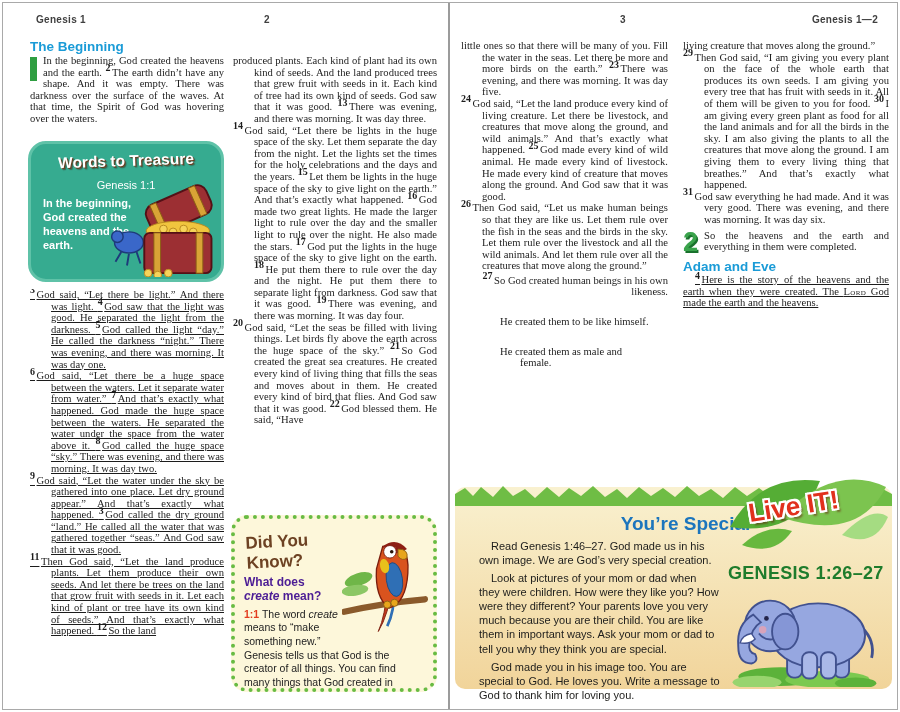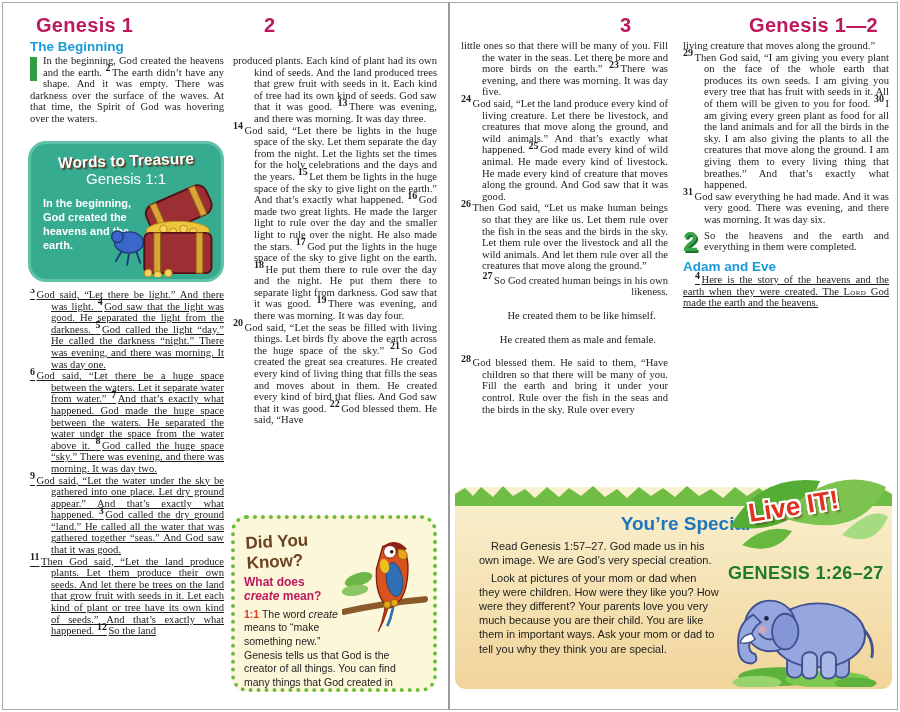--- a/index.html
+++ b/index.html
@@ -2,59 +2,59 @@
 <html><head>
 <meta charset="utf-8">
 <style>
   html,body{margin:0;padding:0;background:#fff;}
   .page{position:relative;width:900px;height:712px;background:#ffffff;overflow:hidden;
         font-family:"Liberation Serif",serif;color:#1c1c1c;}
   .frame{position:absolute;inset:2px;border:1px solid #a9a9a9;pointer-events:none;}
   .gutter{position:absolute;left:448px;top:3px;bottom:3px;width:2px;background:#9b9b9b;}
 
   .hdr{position:absolute;top:14px;font-family:"Liberation Sans",sans-serif;
-       font-weight:bold;font-size:20px;color:#be185d;letter-spacing:.3px;}
+       font-weight:bold;font-size:10px;color:#404040;letter-spacing:.3px;}
 
   .sect{position:absolute;font-family:"Liberation Sans",sans-serif;font-weight:bold;
         font-size:13.5px;color:#1a9bd7;margin:0;}
 
   .txtcol{position:absolute;overflow:hidden;font-size:10.6px;line-height:11.6px;text-align:justify;}
   .vpara{margin:0;padding-left:21px;text-indent:-21px;}
   .open-para{margin:0;}
   .indent-para{margin:0;text-indent:12px;text-decoration:underline;}
   .vn{font-weight:bold;font-size:10px;vertical-align:super;line-height:0;margin-right:1.5px;}
   .sc{font-variant:small-caps;letter-spacing:.3px;}
   .poem{margin:3px 0;}
   .pl0{margin:0;padding-left:41px;text-indent:-41px;text-align:right;}
-  .pl1{margin:12px;padding-left:41px;text-indent:-20px;text-align:right;}
+  .pl1{margin:18px;padding-left:41px;text-indent:-20px;text-align:left;}
   .mt4{margin-top:4px;}
   .ch-bar{float:left;width:7px;height:24px;background:#2f9e41;margin:2px 6px 0 0;}
   .ch-bar span{position:absolute;width:1px;height:1px;overflow:hidden;clip:rect(0 0 0 0);}
   .ch2-num{float:left;font-family:"Liberation Sans",sans-serif;font-weight:bold;font-size:27px;
            line-height:23px;color:#3aa34c;text-shadow:1.5px 1.5px 0 #19712c;margin:1px 6px 0 0;}
 
   
   .wtt{position:absolute;left:28px;top:141px;width:196px;height:141px;background:#36ab90;
        border:3px solid #5fc2a8;border-radius:18px;box-sizing:border-box;overflow:hidden;}
   .wtt-title{font-family:"Liberation Sans",sans-serif;font-weight:bold;font-size:15.5px;color:#fff;
        text-align:center;margin-top:8px;transform:rotate(-2deg);
        text-shadow:1px 1px 0 #6b3c1d,2px 2px 1px rgba(60,20,10,.45);}
-  .wtt-ref{font-family:"Liberation Sans",sans-serif;font-size:15px;color:#fff;text-align:center;margin-top:0;}
+  .wtt-ref{font-family:"Liberation Sans",sans-serif;font-size:11px;color:#fff;text-align:center;margin-top:9px;}
   .wtt-quote{position:absolute;left:12px;top:52px;width:96px;font-family:"Liberation Sans",sans-serif;
        font-weight:bold;font-size:11px;line-height:1.28;color:#fff;}
   .wtt-art{position:absolute;right:2px;bottom:2px;}
 
   
   .dyk{position:absolute;left:231px;top:515px;width:206px;height:177px;background:#fdf7da;
        border:4px dotted #68bb43;border-radius:16px;box-sizing:border-box;padding:7px 9px;overflow:hidden;}
   .dyk-art{float:right;margin:-2px -4px 2px 3px;}
   .dyk-title{font-family:"Liberation Sans",sans-serif;font-weight:bold;font-size:17px;color:#6d4223;
        transform:rotate(-3deg);margin:3px 0 7px 2px;}
   .dyk-q{font-family:"Liberation Sans",sans-serif;font-weight:bold;font-size:12px;line-height:1.15;
-       color:#be185d;width:118px;margin-bottom:4px;}
+       color:#4c1d95;width:118px;margin-bottom:4px;}
   .dyk-body{font-family:"Liberation Sans",sans-serif;font-size:10.5px;line-height:1.3;color:#222;}
   .ref-red{color:#e23b1f;font-weight:bold;}
 
   
   .liveit{position:absolute;left:455px;top:487px;width:437px;height:202px;border-radius:10px;
        background:linear-gradient(#f9f1d0,#f1d49a);box-sizing:border-box;}
   .grass{position:absolute;left:0;top:-3px;width:100%;height:22px;}
   .li-title{font-family:"Liberation Sans",sans-serif;font-weight:bold;font-size:19px;color:#1c75bd;
        margin:26px 0 2px 24px;text-align:center;}
   .li-text{margin:0 172px 0 24px;font-family:"Liberation Sans",sans-serif;font-size:11px;
@@ -153,41 +153,41 @@
 
   <div class="txtcol" style="left:461px;top:40px;width:207px;height:444px;">
     <p class="vpara">little ones so that there will be many of you. Fill the water in the seas. Let there be more and more birds on the earth.” <sup class="vn">23</sup>There was evening, and there was morning. It was day five.</p>
     <p class="vpara"><sup class="vn">24</sup>God said, “Let the land produce every kind of living creature. Let there be livestock, and creatures that move along the ground, and wild animals.” And that’s exactly what happened. <sup class="vn">25</sup>God made every kind of wild animal. He made every kind of livestock. He made every kind of creature that moves along the ground. And God saw that it was good.</p>
     <p class="vpara"><sup class="vn">26</sup>Then God said, “Let us make human beings so that they are like us. Let them rule over the fish in the seas and the birds in the sky. Let them rule over the livestock and all the wild animals. And let them rule over all the creatures that move along the ground.”</p>
     <div class="poem">
       <p class="pl0"><sup class="vn">27</sup>So God created human beings in his own likeness.</p>
       <p class="pl1">He created them to be like himself.</p>
       <p class="pl1">He created them as male and female.</p>
     </div>
-    <p class="vpara mt4"><sup class="vn">28</sup>God blessed them. He said to them, “Have children so that there will be many of you. Fill the earth and bring it under your control. Rule over the fish in the seas and the birds in the sky. Rule over every</p>
   </div>
 
   <div class="txtcol" style="left:683px;top:40px;width:206px;height:444px;">
     <p class="vpara">living creature that moves along the ground.”</p>
     <p class="vpara"><sup class="vn">29</sup>Then God said, “I am giving you every plant on the face of the whole earth that produces its own seeds. I am giving you every tree that has fruit with seeds in it. All of them will be given to you for food. <sup class="vn">30</sup>I am giving every green plant as food for all the land animals and for all the birds in the sky. I am also giving the plants to all the creatures that move along the ground. I am giving them to every living thing that breathes.” And that’s exactly what happened.</p>
     <p class="vpara"><sup class="vn">31</sup>God saw everything he had made. And it was very good. There was evening, and there was morning. It was day six.</p>
     <p class="open-para mt4"><span class="ch2-num">2</span><span>So the heavens and the earth and everything in them were completed.</span></p>
     <h3 class="sect" style="position:static;margin:8px 0 2px 0;">Adam and Eve</h3>
     <p class="indent-para"><sup class="vn">4</sup>Here is the story of the heavens and the earth when they were created. The <span class="sc">Lord</span> God made the earth and the heavens.</p>
   </div>
 
   <div class="liveit">
     <svg class="grass" viewBox="0 0 437 22" preserveAspectRatio="none">
       <polygon fill="#4d9e33" points="0,22 0,13 10,7 18,15 26,6 38,16 48,5 58,15 70,8 80,17 92,6 104,16 114,7 126,15 138,5 150,16 162,8 172,17 184,6 196,15 208,7 220,16 232,5 244,15 256,8 268,17 280,6 292,15 304,7 316,16 328,5 340,15 352,8 364,17 376,6 388,15 400,7 412,16 424,6 437,13 437,22"></polygon>
       <polygon fill="#6fbd45" points="0,22 0,10 10,4 18,12 26,3 38,13 48,2 58,12 70,5 80,14 92,3 104,13 114,4 126,12 138,2 150,13 162,5 172,14 184,3 196,12 208,4 220,13 232,2 244,12 256,5 268,14 280,3 292,12 304,4 316,13 328,2 340,12 352,5 364,14 376,3 388,12 400,4 412,13 424,3 437,10 437,22"></polygon>
     </svg>
     <div class="li-title">You’re Special</div>
     <div class="li-text">
-      <p>Read Genesis 1:57–27. God made us in his own image. We are God’s very special creation.</p>
+      <p>Read Genesis 1:46–27. God made us in his own image. We are God’s very special creation.</p>
       <p>Look at pictures of your mom or dad when they were children. How were they like you? How were they different? Your parents love you very much because you are their child. You are like them in important ways. Ask your mom or dad to tell you why they think you are special.</p>
+      <p>God made you in his image too. You are special to God. He loves you. Write a message to God to thank him for loving you.</p>
     </div>
     <div class="li-right">
       <svg class="li-leaves" width="168" height="100" viewBox="0 0 168 100">
         <path d="M8,62 Q38,8 98,16 Q76,72 8,62 Z" fill="#55ad35"></path>
         <path d="M58,52 Q112,-2 164,22 Q136,78 58,52 Z" fill="#7cc44f"></path>
         <path d="M120,70 Q150,40 166,52 Q152,84 120,70 Z" fill="#a5dc82"></path>
         <path d="M20,80 Q44,58 70,66 Q52,92 20,80 Z" fill="#67b83e"></path>
       </svg>
       <div class="li-logo">Live IT!</div>
       <div class="li-ref">GENESIS 1:26–27</div>

